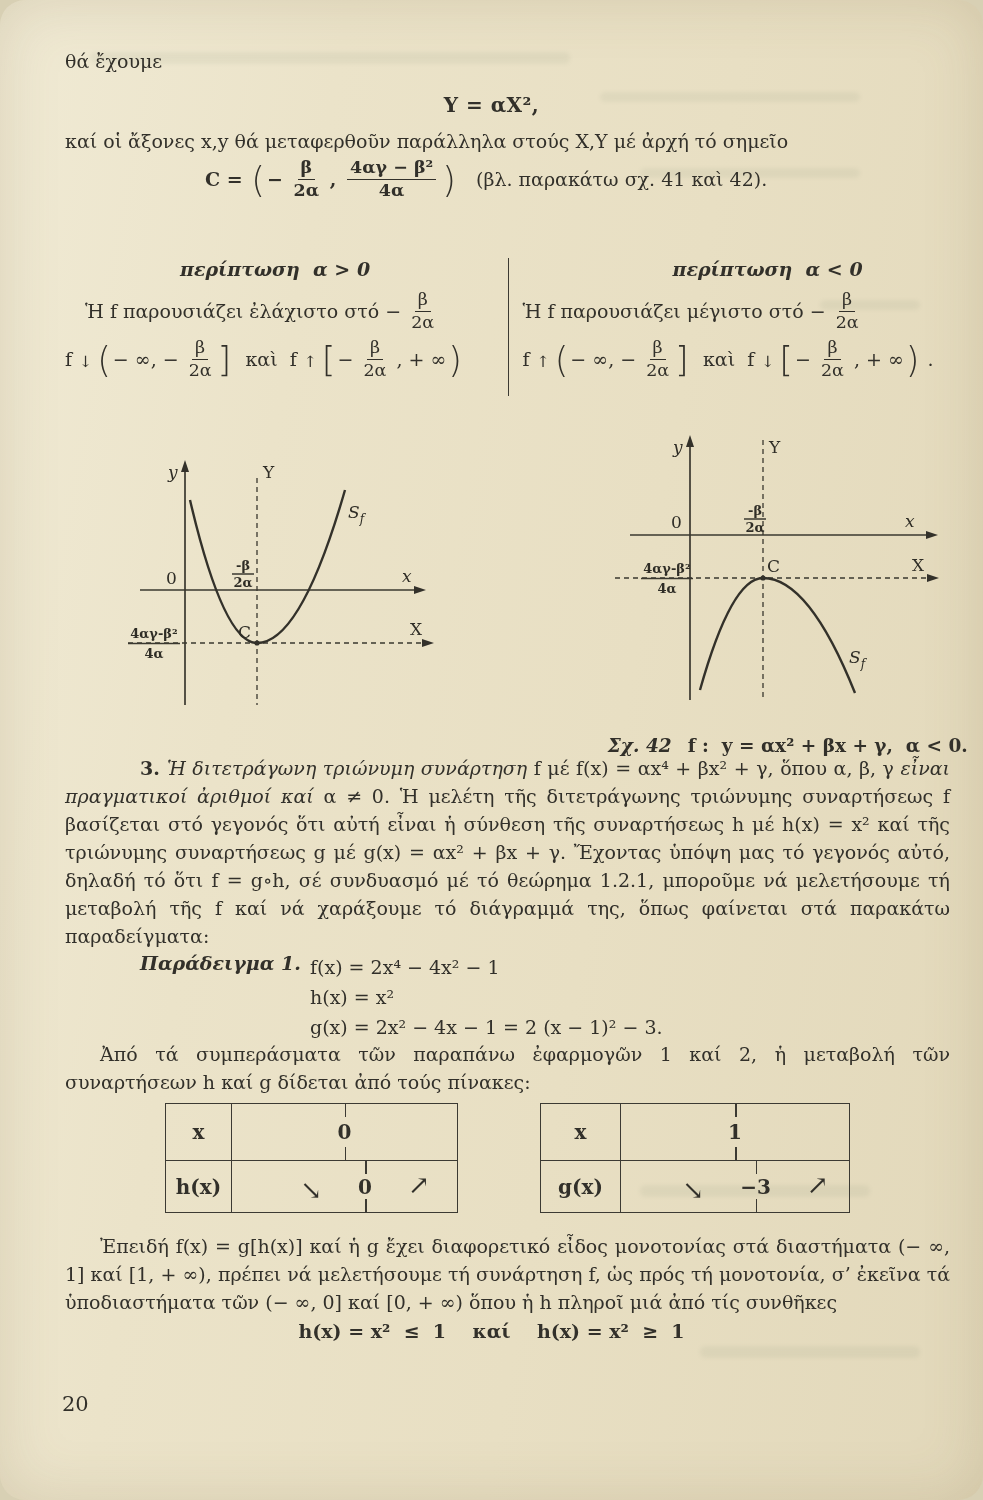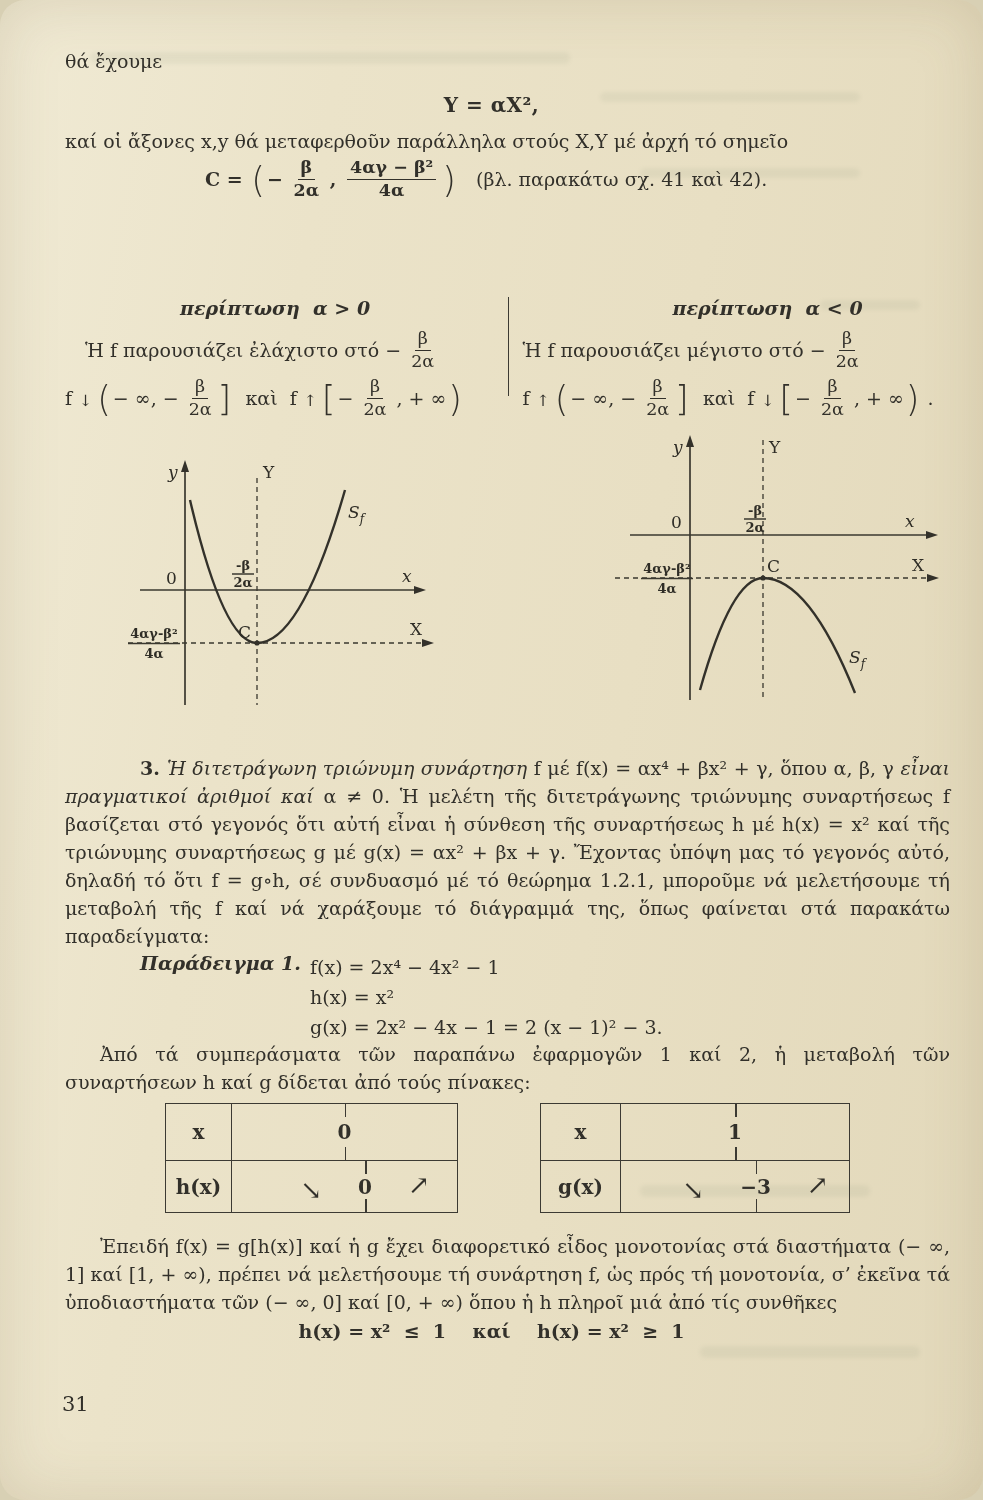--- a/index.html
+++ b/index.html
@@ -23,21 +23,21 @@
   .frac { display:inline-flex; flex-direction:column; align-items:center; vertical-align:middle; margin:0 4px; font-size:0.92em; line-height:1.12; }
   .frac .num { padding:0 3px 1px 3px; border-bottom:1.5px solid #32302a; }
   .frac .den { padding-top:1px; }
   .bigb { font-size:1.85em; font-weight:300; line-height:0.9; margin:0 2px; font-family:"DejaVu Sans",sans-serif; transform:translateY(1px); }
   .ml-arrow { font-size:0.82em; position:relative; top:3px; margin:0 3px 0 1px; }
 
   .formula-y { font-weight:bold; font-size:20px; letter-spacing:.5px; }
   .c-formula { display:flex; align-items:center; font-weight:bold; }
 
   .cases { display:flex; height:138px; }
-  .case { width:50%;margin-top:39px; }
+  .case { width:50%; }
   .col-right { border-left:1.6px solid #3c3a33; padding-left:14px; }
   .case-title { font-weight:bold; font-style:italic; margin-bottom:10px; white-space:pre-wrap; }
   .col-left .case-title { margin-left:115px; }
   .col-right .case-title { margin-left:150px; }
   .col-left .case-min { margin-left:20px; margin-bottom:6px; }
   .col-right .case-min { margin-left:0; margin-bottom:6px; }
 
   
   svg .ax { stroke:#3a382f; stroke-width:1.7; }
   svg .dash { stroke:#3a382f; stroke-width:1.3; stroke-dasharray:5 4; fill:none; }
@@ -151,20 +151,23 @@
     <text x="150" y="90" class="sm" text-anchor="middle">-β</text>
     <line x1="139" y1="94" x2="161" y2="94" class="bar"></line>
     <text x="150" y="107" class="sm" text-anchor="middle">2α</text>
     <text x="62" y="148" class="sm" text-anchor="middle">4αγ-β²</text>
     <line x1="36" y1="153.5" x2="88" y2="153.5" class="bar"></line>
     <text x="62" y="168" class="sm" text-anchor="middle">4α</text>
     <text x="162" y="147">C</text>
     <text x="244" y="238" class="itl"><tspan>S</tspan><tspan dy="5" font-size="12">f</tspan></text>
   </svg>
 
+  <div class="abs caption" style="left:582px;top:714px;">
+    <span class="cap-fig">Σχ. 42</span><span>f :  y = αx² + βx + γ,  α &lt; 0.</span>
+  </div>
 
   <div class="abs para" style="left:65px;top:754px;text-indent:75px;"><span class="seg-b">3. </span><span class="seg-i">Ἡ διτετράγωνη τριώνυμη συνάρτηση</span><span> f μέ f(x) = αx⁴ + βx² + γ, ὅπου α, β, γ </span><span class="seg-i">εἶναι πραγματικοί ἀριθμοί καί</span><span> α ≠ 0. Ἡ μελέτη τῆς διτετράγωνης τριώνυμης συναρτήσεως f βασίζεται στό γεγονός ὅτι αὐτή εἶναι ἡ σύνθεση  τῆς συναρτήσεως h μέ h(x) = x² καί τῆς τριώνυμης συναρτήσεως g μέ g(x) = αx² + βx + γ. Ἔχοντας ὑπόψη  μας τό γεγονός αὐτό, δηλαδή τό ὅτι f = g∘h, σέ συνδυασμό μέ τό θεώρημα 1.2.1, μποροῦμε νά μελετήσουμε τή μεταβολή τῆς f καί νά χαράξουμε τό διάγραμμά της, ὅπως φαίνεται στά παρακάτω παραδείγματα:</span></div>
 
   <div class="abs example" style="left:140px;top:952px;">
     <div class="ex-label">Παράδειγμα 1.</div>
     <div class="ex-lines">
       <div>f(x) = 2x⁴ − 4x² − 1</div>
       <div>h(x) = x²</div>
       <div>g(x) = 2x² − 4x − 1 = 2 (x − 1)² − 3.</div>
     </div>
@@ -202,14 +205,14 @@
         <span class="arr arr-down">↘</span>
         <span>−3</span>
         <span class="arr arr-up">↗</span>
       </div>
     </div>
   </div>
 
   <div class="abs para" style="left:65px;top:1232px;text-indent:35px;">Ἐπειδή f(x) = g[h(x)] καί ἡ g ἔχει διαφορετικό εἶδος μονοτονίας στά διαστήματα (− ∞, 1] καί [1, + ∞), πρέπει νά μελετήσουμε τή συνάρτηση f, ὡς πρός τή μονοτονία, σ’ ἐκεῖνα τά ὑποδιαστήματα τῶν (− ∞, 0] καί [0, + ∞) ὅπου ἡ h πληροῖ μιά ἀπό τίς συνθῆκες</div>
   <div class="abs hx-line" style="left:0;top:1320px;">h(x) = x²  ≤  1    καί    h(x) = x²  ≥  1</div>
 
-  <div class="abs page-number" style="left:62px;top:1392px;">31</div>
+  <div class="abs page-number" style="left:62px;top:1392px;">20</div>
 </div>
 
 </body></html>

